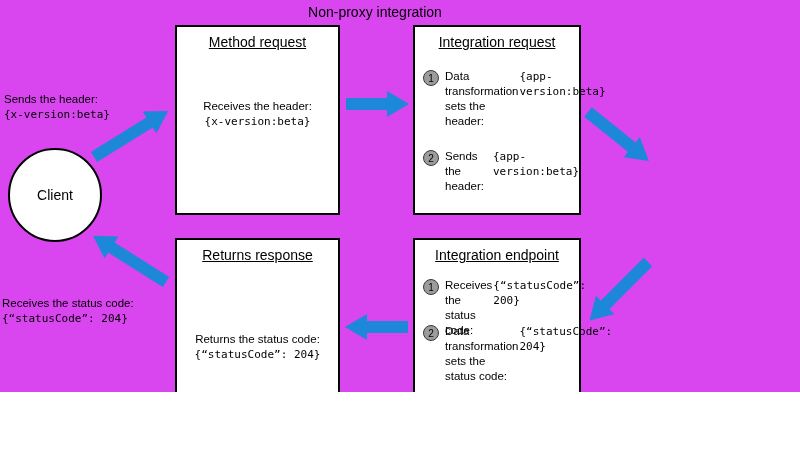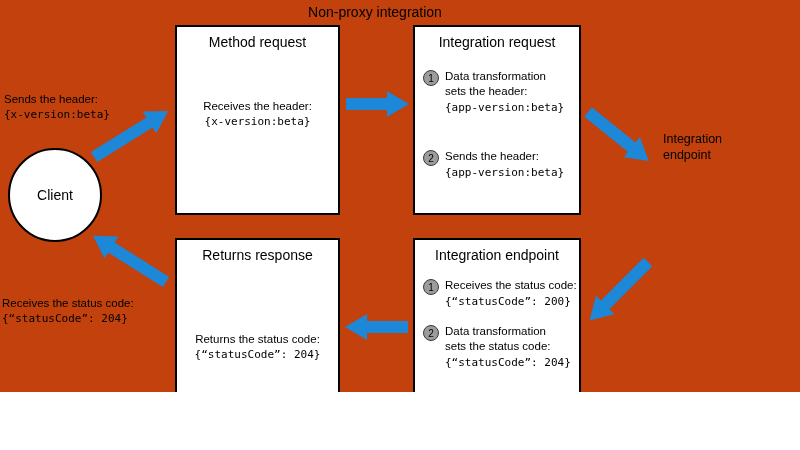--- a/index.html
+++ b/index.html
@@ -1,41 +1,41 @@
 <!DOCTYPE html>
 <html style="--arrow: #1d87d8; --badge: #9c9c9c;"><head>
 <meta charset="utf-8">
 <style>
   * { margin: 0; padding: 0; box-sizing: border-box; }
   html, body { background: #ffffff; }
   body { font-family: "Liberation Sans", sans-serif; color: #000; }
-  .canvas { position: relative; width: 800px; height: 392px; background: #c2410c; overflow: hidden; }
+  .canvas { position: relative; width: 800px; height: 392px; background: #d946ef; overflow: hidden; }
 
   .diagram-title {
     position: absolute; top: 4px; left: 0; width: 750px;
     text-align: center; font-size: 14px;
   }
 
-  .box { position: absolute; border: 2px solid #000; background: #fff; }
+  .box { position: absolute; border: 2px solid #000; background: #fff; text-decoration: underline; }
   .box-title { text-align: center; padding-top: 7px; font-size: 14px; }
 
   .node {
     position: absolute; border: 2px solid #000; border-radius: 50%;
     background: #fff; display: flex; align-items: center; justify-content: center;
     font-size: 14px;
   }
 
   .label { font-size: 11.5px; line-height: 15px; }
   .code { font-family: "DejaVu Sans Mono", monospace; font-size: 11px; line-height: 15px; }
   .pre { white-space: pre-line; }
 
   .side-text { position: absolute; }
 
   .item { position: absolute; display: flex; gap: 6px; align-items: flex-start; }
-  .item-body { display: flex; flex-direction: column; gap: 1px; }
+  .item-body { display: flex; flex-direction: row; gap: 1px; }
   .badge {
     width: 16px; height: 16px; border-radius: 50%;
     background: var(--badge, #9c9c9c); border: 1px solid #3a3a3a;
     font-size: 10px; display: flex; align-items: center; justify-content: center;
     flex: 0 0 auto; margin-top: 1px;
   }
 
   .body-center { position: absolute; left: 0; right: 0; text-align: center; }
 
   svg.arrows { position: absolute; left: 0; top: 0; }
@@ -97,22 +97,20 @@
     </div>
     <div class="item" style="left:8px; top:122px;">
       <span class="badge">2</span>
       <span class="item-body">
         <span class="label pre">Sends the header:</span>
         <span class="code">{app-version:beta}</span>
       </span>
     </div>
   </div>
 
-  <div class="side-text label pre" style="left:663px; top:131px; font-size:12.5px; line-height:16px;">Integration
-endpoint</div>
 
 
   <div class="box" style="left:413px; top:238px; width:168px; height:190px;">
     <div class="box-title">Integration endpoint</div>
     <div class="item" style="left:8px; top:38px;">
       <span class="badge">1</span>
       <span class="item-body">
         <span class="label pre">Receives the status code:</span>
         <span class="code">{“statusCode”: 200}</span>
       </span>

